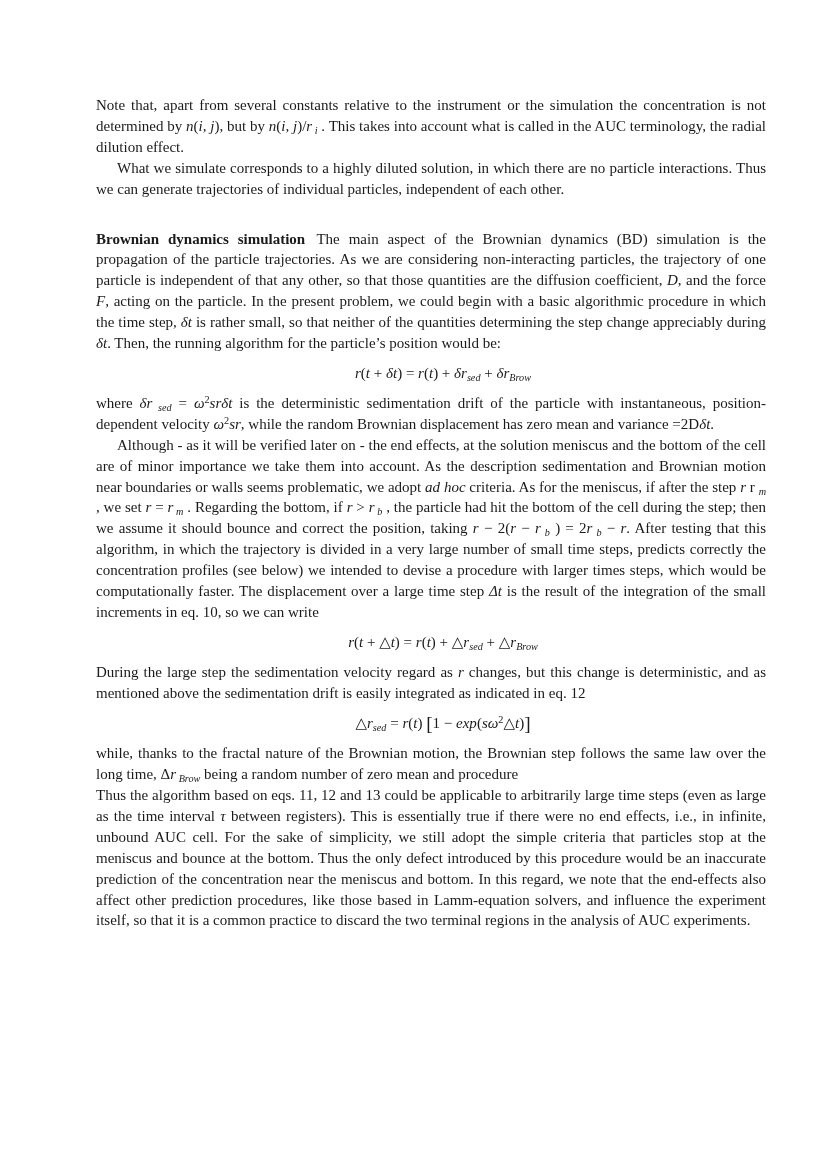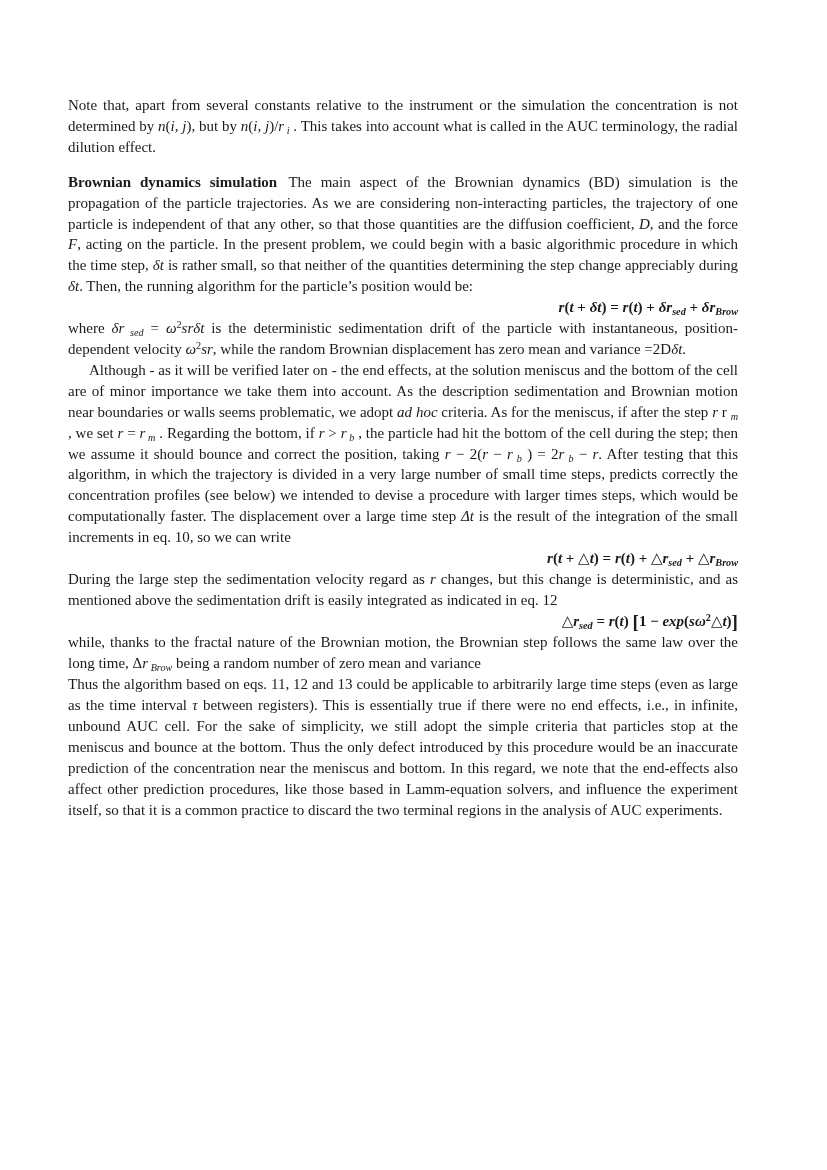--- a/index.html
+++ b/index.html
@@ -8,35 +8,34 @@
     width: 827px;
     height: 1170px;
     margin: 0 auto;
     background: #ffffff;
     overflow: hidden;
     font-family: "Liberation Serif", "DejaVu Serif", serif;
     color: #1a1a1a;
   }
   .content {
     position: absolute;
-    left: 68px;
+    left: 96px;
     top: 95px;
     width: 670px;
     font-size: 15px;
     line-height: 20.9px;
     text-align: justify;
   }
   .block { margin: 0; }
   .block.indent { text-indent: 21px; }
-  .heading-paragraph { margin-top: 14px; }
+  .heading-paragraph { margin-top: 29px; }
   .equation {
-    margin: 0 0;
+    margin: 9px 0;
     padding-left: 24px;
-    text-align: right;
-    font-weight: bold;
+    text-align: center;
   }
   .run-i { font-style: italic; }
   .run-b { font-weight: bold; }
   .run-gap { margin-right: 0.75em; }
   .run-sub {
     font-size: 0.68em;
     vertical-align: -0.28em;
     line-height: 0;
   }
   .run-sup {
@@ -48,23 +47,24 @@
     font-size: 1.28em;
     vertical-align: -0.09em;
   }
 </style>
 </head>
 <body>
 
 <div class="page" style="background: rgb(255, 255, 255); color: rgb(26, 26, 26);">
   <div class="content">
       <div class="block paragraph"><span>Note that, apart from several constants relative to the instrument or the simulation the concentration is not determined by </span><span class="run-i">n</span><span>(</span><span class="run-i">i, j</span><span>), but by </span><span class="run-i">n</span><span>(</span><span class="run-i">i, j</span><span>)/</span><span class="run-i">r</span><span class="run-sub run-i"> i</span><span> . This takes into account what is called in the AUC terminology, the radial dilution effect.</span></div>
+      <div class="block paragraph indent"><span>What we simulate corresponds to a highly diluted solution, in which there are no particle interactions. Thus we can generate trajectories of individual particles, independent of each other.</span></div>
       <div class="block heading-paragraph"><span class="run-b run-gap">Brownian dynamics simulation</span><span>The main aspect of the Brownian dynamics (BD) simulation is the propagation of the particle trajectories. As we are considering non-interacting particles, the trajectory of one particle is independent of that any other, so that those quantities are the diffusion coefficient, </span><span class="run-i">D</span><span>, and the force </span><span class="run-i">F</span><span>, acting on the particle. In the present problem, we could begin with a basic algorithmic procedure in which the time step, </span><span class="run-i">δt</span><span> is rather small, so that neither of the quantities determining the step change appreciably during </span><span class="run-i">δt</span><span>. Then, the running algorithm for the particle’s position would be:</span></div>
       <div class="block equation"><span class="run-i">r</span><span>(</span><span class="run-i">t</span><span> + </span><span class="run-i">δt</span><span>) = </span><span class="run-i">r</span><span>(</span><span class="run-i">t</span><span>) + </span><span class="run-i">δr</span><span class="run-sub run-i">sed</span><span> + </span><span class="run-i">δr</span><span class="run-sub run-i">Brow</span></div>
       <div class="block paragraph"><span>where </span><span class="run-i">δr</span><span class="run-sub run-i"> sed</span><span> = </span><span class="run-i">ω</span><span class="run-sup">2</span><span class="run-i">srδt</span><span> is the deterministic sedimentation drift of the particle with instantaneous, position-dependent velocity </span><span class="run-i">ω</span><span class="run-sup">2</span><span class="run-i">sr</span><span>, while the random Brownian displacement has zero mean and variance =2D</span><span class="run-i">δt</span><span>.</span></div>
       <div class="block paragraph indent"><span>Although - as it will be verified later on - the end effects, at the solution meniscus and the bottom of the cell are of minor importance we take them into account. As the description sedimentation and Brownian motion near boundaries or walls seems problematic, we adopt </span><span class="run-i">ad hoc</span><span> criteria. As for the meniscus, if after the step </span><span class="run-i">r</span><span> r </span><span class="run-sub run-i">m</span><span> , we set </span><span class="run-i">r</span><span> = </span><span class="run-i">r</span><span class="run-sub run-i"> m</span><span> . Regarding the bottom, if </span><span class="run-i">r</span><span> &gt; </span><span class="run-i">r</span><span class="run-sub run-i"> b</span><span> , the particle had hit the bottom of the cell during the step; then we assume it should bounce and correct the position, taking </span><span class="run-i">r</span><span> − 2(</span><span class="run-i">r</span><span> − </span><span class="run-i">r</span><span class="run-sub run-i"> b</span><span> ) = 2</span><span class="run-i">r</span><span class="run-sub run-i"> b</span><span> − </span><span class="run-i">r</span><span>. After testing that this algorithm, in which the trajectory is divided in a very large number of small time steps, predicts correctly the concentration profiles (see below) we intended to devise a procedure with larger times steps, which would be computationally faster. The displacement over a large time step </span><span class="run-i">Δt</span><span> is the result of the integration of the small increments in eq. 10, so we can write</span></div>
       <div class="block equation"><span class="run-i">r</span><span>(</span><span class="run-i">t</span><span> + △</span><span class="run-i">t</span><span>) = </span><span class="run-i">r</span><span>(</span><span class="run-i">t</span><span>) + △</span><span class="run-i">r</span><span class="run-sub run-i">sed</span><span> + △</span><span class="run-i">r</span><span class="run-sub run-i">Brow</span></div>
       <div class="block paragraph"><span>During the large step the sedimentation velocity regard as </span><span class="run-i">r</span><span> changes, but this change is deterministic, and as mentioned above the sedimentation drift is easily integrated as indicated in eq. 12</span></div>
       <div class="block equation"><span>△</span><span class="run-i">r</span><span class="run-sub run-i">sed</span><span> = </span><span class="run-i">r</span><span>(</span><span class="run-i">t</span><span>) </span><span class="run-bracket">[</span><span>1 − </span><span class="run-i">exp</span><span>(</span><span class="run-i">sω</span><span class="run-sup">2</span><span>△</span><span class="run-i">t</span><span>)</span><span class="run-bracket">]</span></div>
-      <div class="block paragraph"><span>while, thanks to the fractal nature of the Brownian motion, the Brownian step follows the same law over the long time, Δ</span><span class="run-i">r</span><span class="run-sub run-i"> Brow</span><span> being a random number of zero mean and variance</span></div>
+      <div class="block paragraph"><span>while, thanks to the fractal nature of the Brownian motion, the Brownian step follows the same law over the long time, Δ</span><span class="run-i">r</span><span class="run-sub run-i"> Brow</span><span> being a random number of zero mean and procedure</span></div>
       <div class="block paragraph"><span>Thus the algorithm based on eqs. 11, 12 and 13 could be applicable to arbitrarily large time steps (even as large as the time interval </span><span class="run-i">τ</span><span> between registers). This is essentially true if there were no end effects, i.e., in infinite, unbound AUC cell. For the sake of simplicity, we still adopt the simple criteria that particles stop at the meniscus and bounce at the bottom. Thus the only defect introduced by this procedure would be an inaccurate prediction of the concentration near the meniscus and bottom. In this regard, we note that the end-effects also affect other prediction procedures, like those based in Lamm-equation solvers, and influence the experiment itself, so that it is a common practice to discard the two terminal regions in the analysis of AUC experiments.</span></div>
     </div>
 </div>
 
 </body></html>

